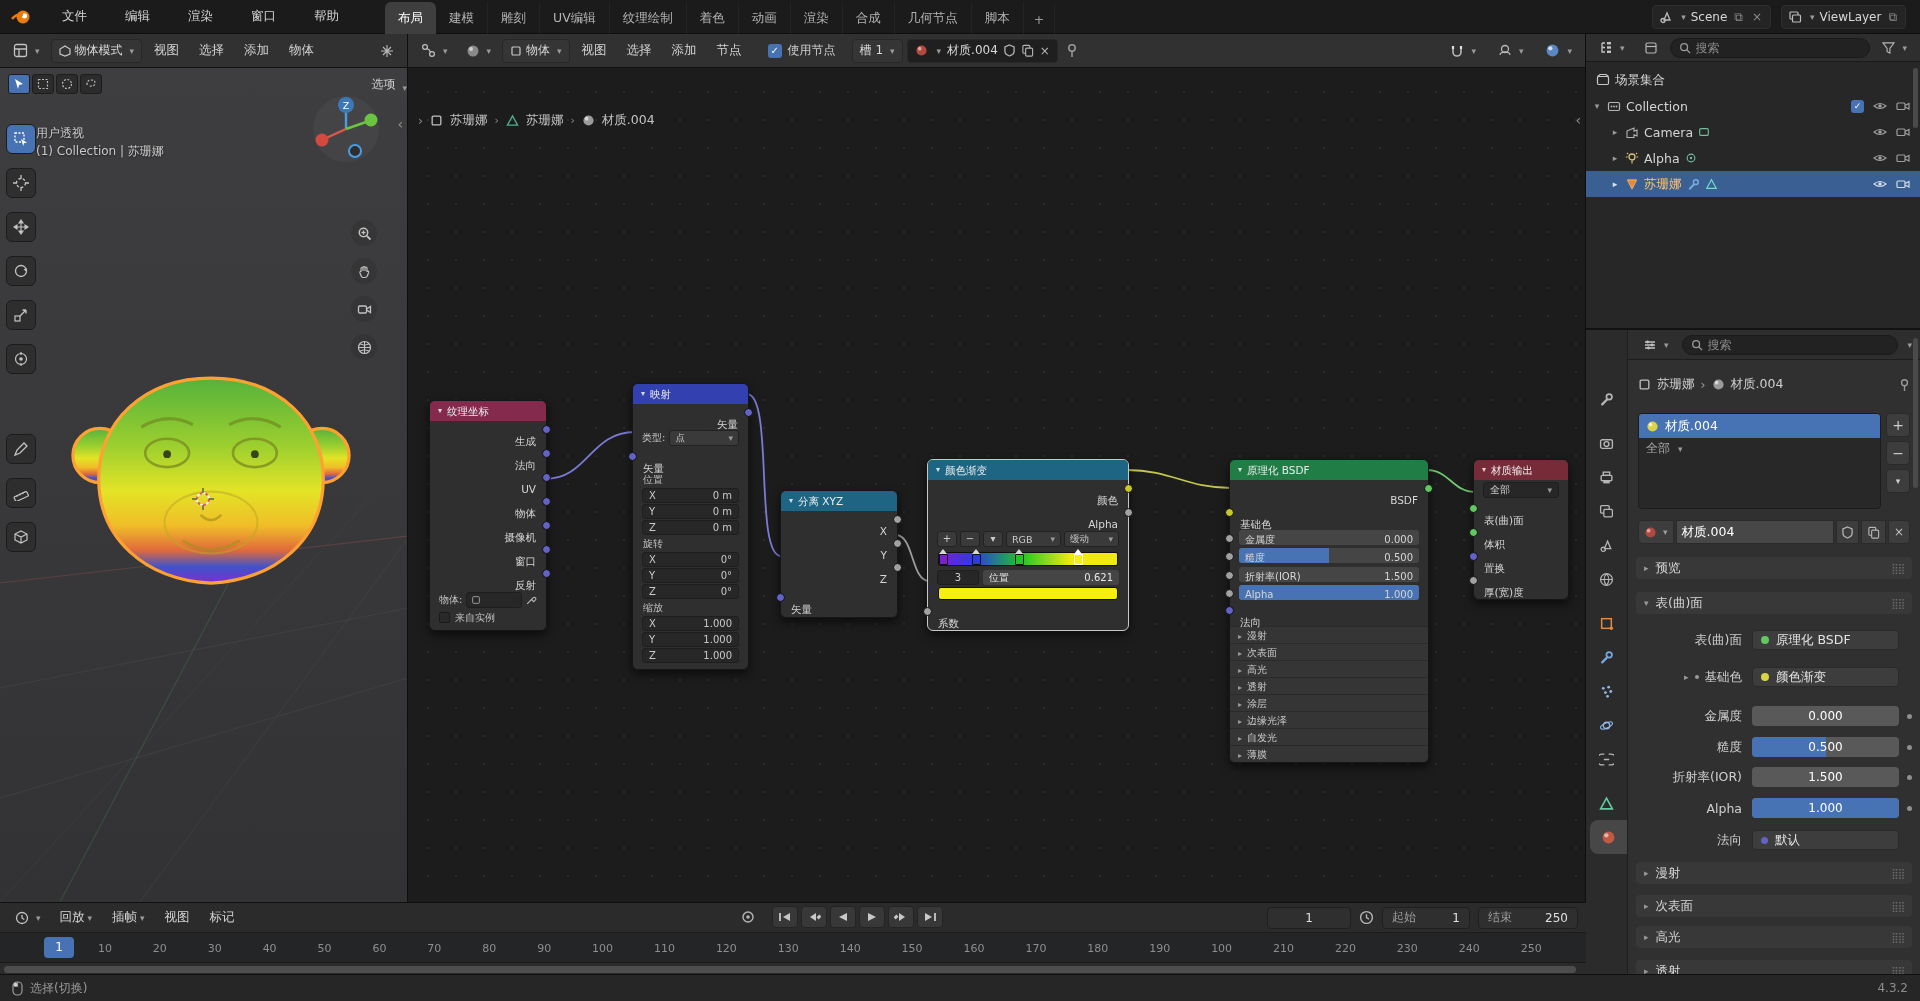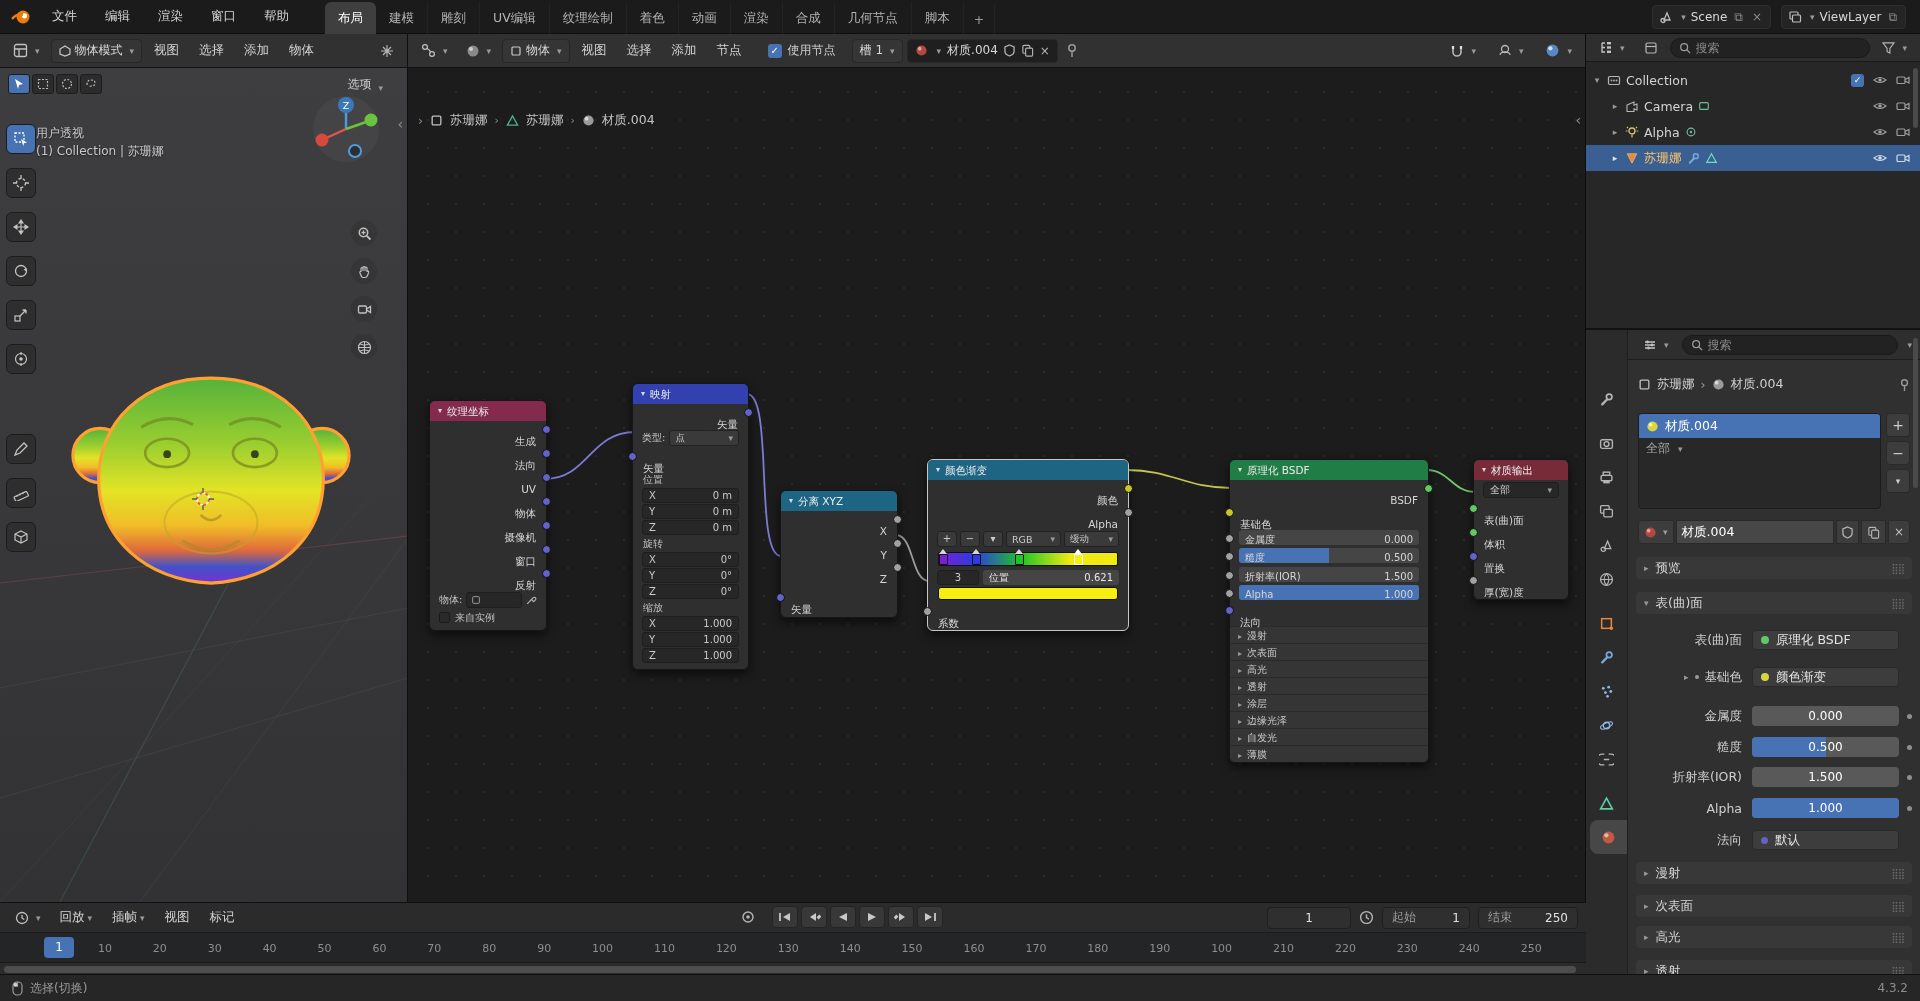--- a/index.html
+++ b/index.html
@@ -1,40 +1,40 @@
 <!DOCTYPE html>
 <html><head>
 <meta charset="utf-8">
 <style>
 *{margin:0;padding:0;box-sizing:border-box;-webkit-font-smoothing:antialiased}
 html,body{width:1920px;height:1001px;overflow:hidden}
 body{background:#1d1d1d;font-family:"DejaVu Sans","Liberation Sans",sans-serif;font-size:12px;color:#cfcfcf;position:relative}
 svg{display:block}
 .caret{font-size:9px;color:#9a9a9a;margin-left:3px}
 
-.topbar{position:absolute;left:0;top:0;width:1920px;height:34px;background:#1b1b1b;border-bottom:1px solid #0e0e0e;display:flex;align-items:center;padding:0 8px;gap:8px}
+.topbar{position:absolute;left:0;top:0;width:1920px;height:34px;background:#1b1b1b;border-bottom:1px solid #0e0e0e;display:flex;align-items:center;padding:0 8px;gap:18px}
 .blogo{width:26px;height:22px;display:flex;align-items:center;justify-content:center}
 .tmenu{padding:4px 10px;border-radius:4px;color:#d4d4d4;font-size:12.5px;cursor:default}
 .ws-tabs{display:flex;align-items:flex-end;margin-left:18px;height:34px}
 .ws-tab{padding:8px 13px 7px;font-size:12.5px;color:#b5b5b5;border-right:1px solid #232323;white-space:nowrap}
 .ws-tab.active{background:#3f3f3f;color:#fff;border-radius:6px 6px 0 0;border-right:none}
 .ws-tab.add{color:#9a9a9a;padding:8px 10px 7px}
 .tb-right{margin-left:auto;display:flex;align-items:center;gap:10px;padding-right:6px}
 .idblock{display:flex;align-items:center;gap:5px;background:#242424;border:1px solid #2e2e2e;border-radius:4px;height:24px;padding:0 6px;font-size:12px;color:#d8d8d8}
 .idblock .xbtn,.idblock .cpy{color:#8a8a8a;font-size:12px;padding:0 2px}
 
 .ed-header{height:34px;background:#313131;border-bottom:1px solid #121212;display:flex;align-items:center;padding:0 6px;gap:4px}
 .hmenu{padding:4px 8px;font-size:12.5px;color:#d4d4d4}
 .hbtn{display:flex;align-items:center;gap:4px;background:#353535;border:1px solid #272727;border-radius:4px;height:24px;padding:0 7px;font-size:12px;color:#d8d8d8}
 .hbtn.flat{background:transparent;border:none}
 .cbx{width:14px;height:14px;background:#4772b3;border-radius:3px;color:#fff;font-size:10px;line-height:14px;text-align:center}
 .view3d{position:absolute;left:0;top:34px;width:408px;height:868px;border-right:1px solid #0e0e0e;background:#313131}
 .vp-canvas{position:absolute;left:0;top:34px;right:0;bottom:0;overflow:hidden;background:linear-gradient(#3e3e41 0%,#38383b 55%,#323235 100%)}
 .vp-text{position:absolute;left:36px;top:56px;font-size:12px;color:#c9c9c9;line-height:18px;text-shadow:0 1px 2px #0008}
-.vp-options{position:absolute;right:24px;top:8px;display:flex;align-items:flex-end;gap:4px;color:#d0d0d0;font-size:12px}
+.vp-options{position:absolute;right:0;top:8px;display:flex;align-items:flex-end;gap:4px;color:#d0d0d0;font-size:12px}
 .selmode{position:absolute;left:8px;top:6px;display:flex;gap:2px}
 .selmode .smb{width:22px;height:20px;background:#2c2c2c;border:1px solid #1d1d1d;border-radius:3px;display:flex;align-items:center;justify-content:center}
 .selmode .smb.active{background:#4772b3}
 .vtoolbar{position:absolute;left:6px;top:56px;display:flex;flex-direction:column;gap:14px}
 .vtool{width:30px;height:30px;background:#2d2d2dd9;border:1px solid #1c1c1c;border-radius:6px;display:flex;align-items:center;justify-content:center}
 .vtool.active{background:#4772b3}
 .vtool.gap{margin-top:46px}
 .navicons{position:absolute;right:30px;top:152px;display:flex;flex-direction:column;gap:12px;align-items:center}
 .navico{width:26px;height:26px;border-radius:50%;background:#2e2e2e66;display:flex;align-items:center;justify-content:center}
 .gizmo{position:absolute;right:26px;top:26px}
@@ -736,20 +736,27 @@
       </div>
       <div class="hbtn flat">
         <svg width="13" height="13" viewBox="0 0 14 14">
             <path d="M1,2 H13 L8.5,8 V13 L5.5,11.5 V8 Z" fill="none" stroke="#b5b5b5" stroke-width="1.2"></path>
           </svg>
         <span class="caret">▾</span>
       </div>
     </div>
     <div style="padding-top:5px">
       <div class="ol-row">
+        <svg width="14" height="14" viewBox="0 0 14 14" style="margin-left:4px">
+            <rect x="1.5" y="3.5" width="11" height="8" rx="1.2" fill="none" stroke="#c8c8c8" stroke-width="1.2"></rect>
+            <path d="M1.5,3.5 L4,1.5 H10 L12.5,3.5" fill="none" stroke="#c8c8c8" stroke-width="1.2"></path>
+          </svg>
+        <span class="nm">场景集合</span>
+      </div>
+      <div class="ol-row">
         <span class="ol-caret">▾</span>
         <svg width="14" height="14" viewBox="0 0 14 14">
             <rect x="1.5" y="3.5" width="11" height="8" rx="1.2" fill="none" stroke="#b5b5b5" stroke-width="1.2"></rect>
             <circle cx="4.5" cy="7.5" r="0.9" fill="#b5b5b5"></circle>
             <circle cx="7" cy="7.5" r="0.9" fill="#b5b5b5"></circle>
             <circle cx="9.5" cy="7.5" r="0.9" fill="#b5b5b5"></circle>
           </svg>
         <span class="nm">Collection</span>
         <span class="ol-right">
           <span style="width:13px;height:13px;background:#4772b3;border-radius:3px;color:#fff;font-size:9px;line-height:13px;text-align:center">✓</span>

